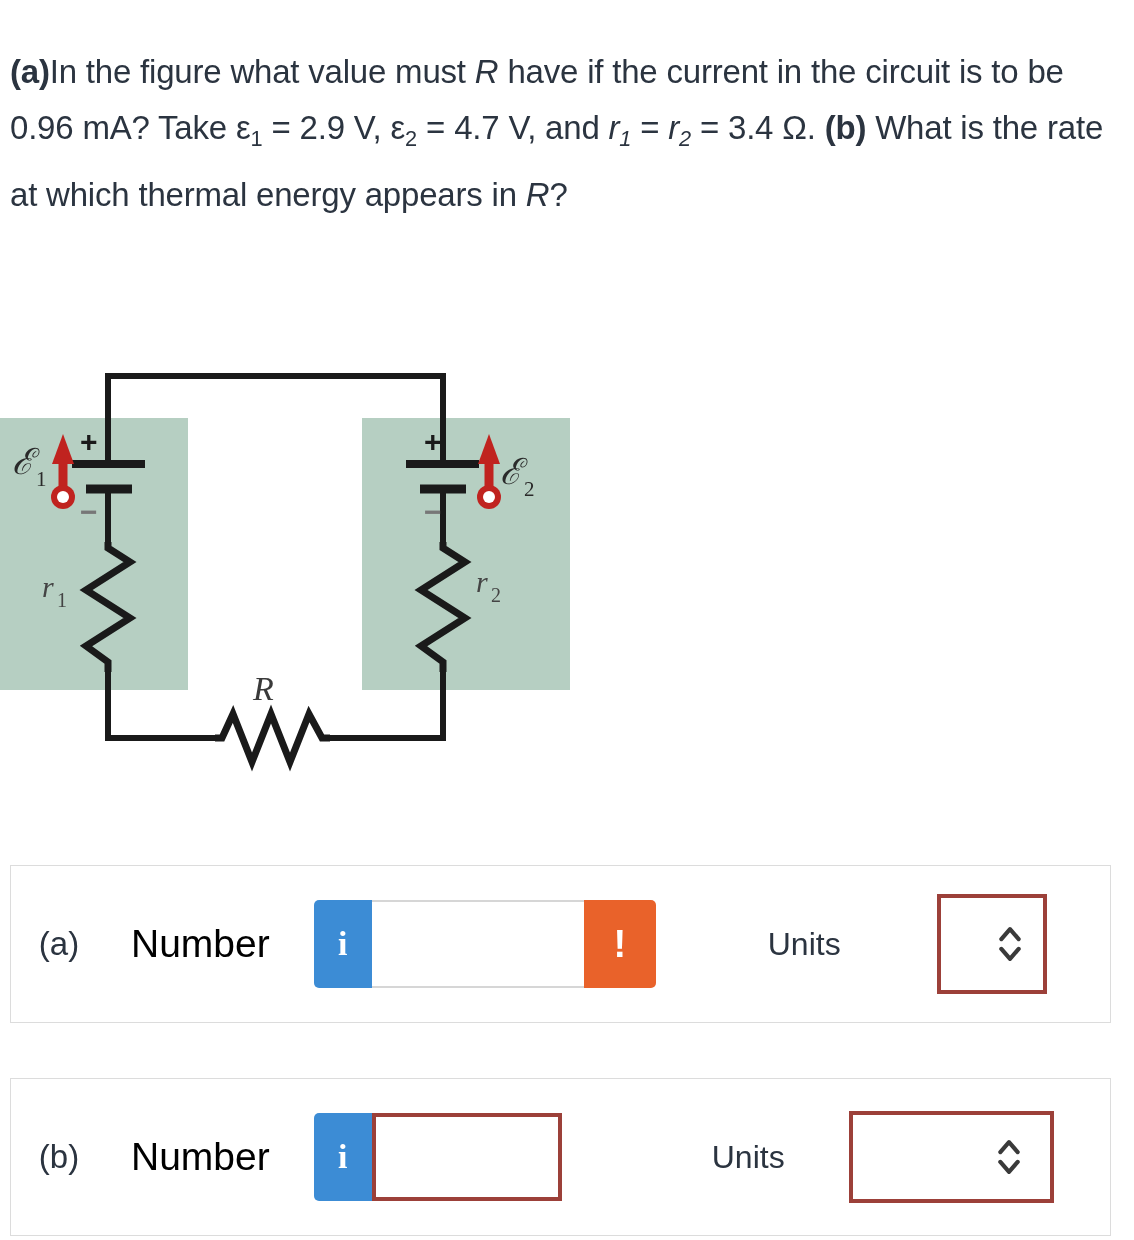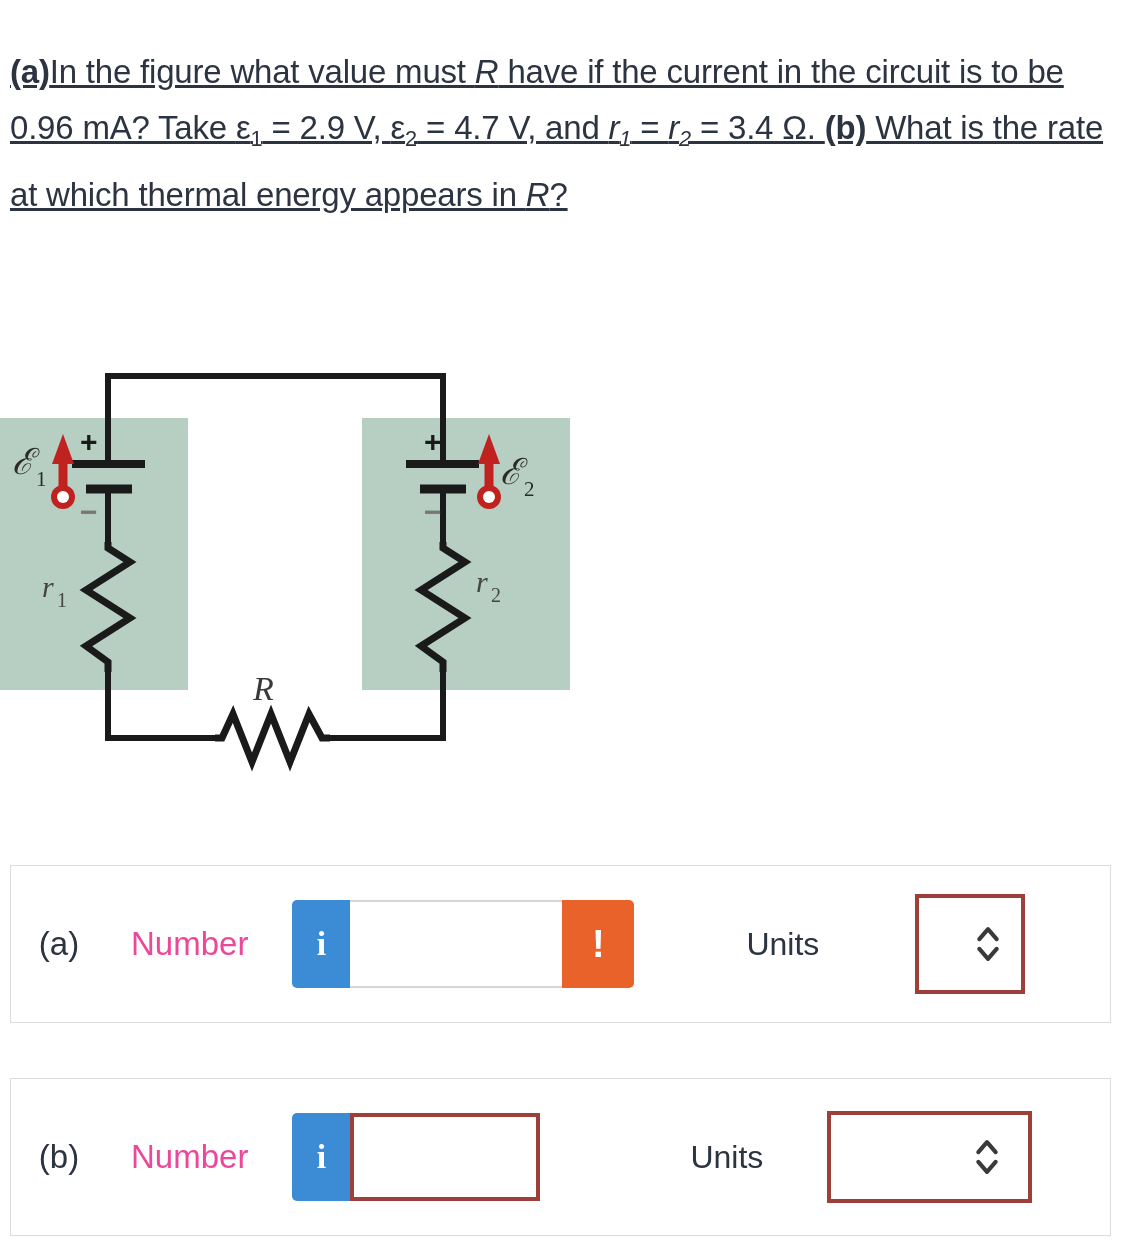--- a/index.html
+++ b/index.html
@@ -19,21 +19,20 @@
   
   #question {
     position: absolute;
     left: 10px;
     top: 44px;
     width: 1105px;
     font-size: 33px;
     line-height: 56px;
     letter-spacing: -0.2px;
     color: #2b3440;
-    text-decoration: underline;
   }
   #question b { font-weight: 700; }
   .var { font-style: italic; }
   .sub {
     font-size: 0.66em;
     vertical-align: -0.32em;
     font-style: normal;
     letter-spacing: 0;
   }
   .varsub {
@@ -68,22 +67,22 @@
   #row-b { top: 1078px; height: 158px; }
 
   .row-tag {
     font-size: 33px;
     color: #2b3440;
     width: 96px;
     text-align: center;
     flex: 0 0 auto;
   }
   .row-label {
-    font-size: 33px;
-    color: #ec4899;
+    font-size: 39px;
+    color: #000000;
     flex: 0 0 auto;
   }
   #row-a .row-label { margin-left: 24px; }
   #row-b .row-label { margin-left: 24px; }
 
   
   .input-group {
     display: flex;
     align-items: stretch;
     flex: 0 0 auto;

